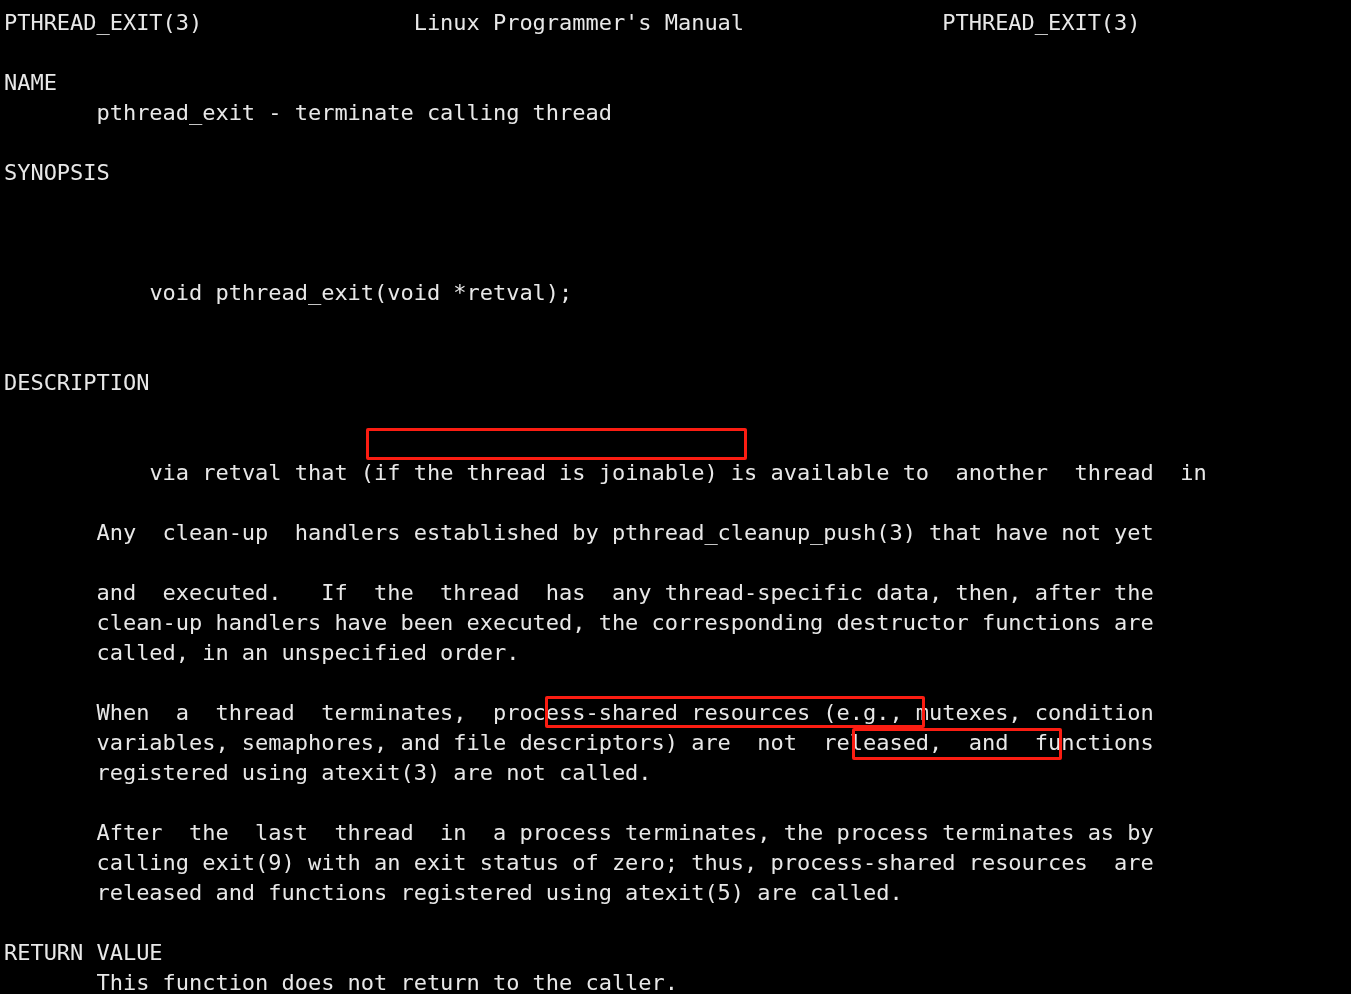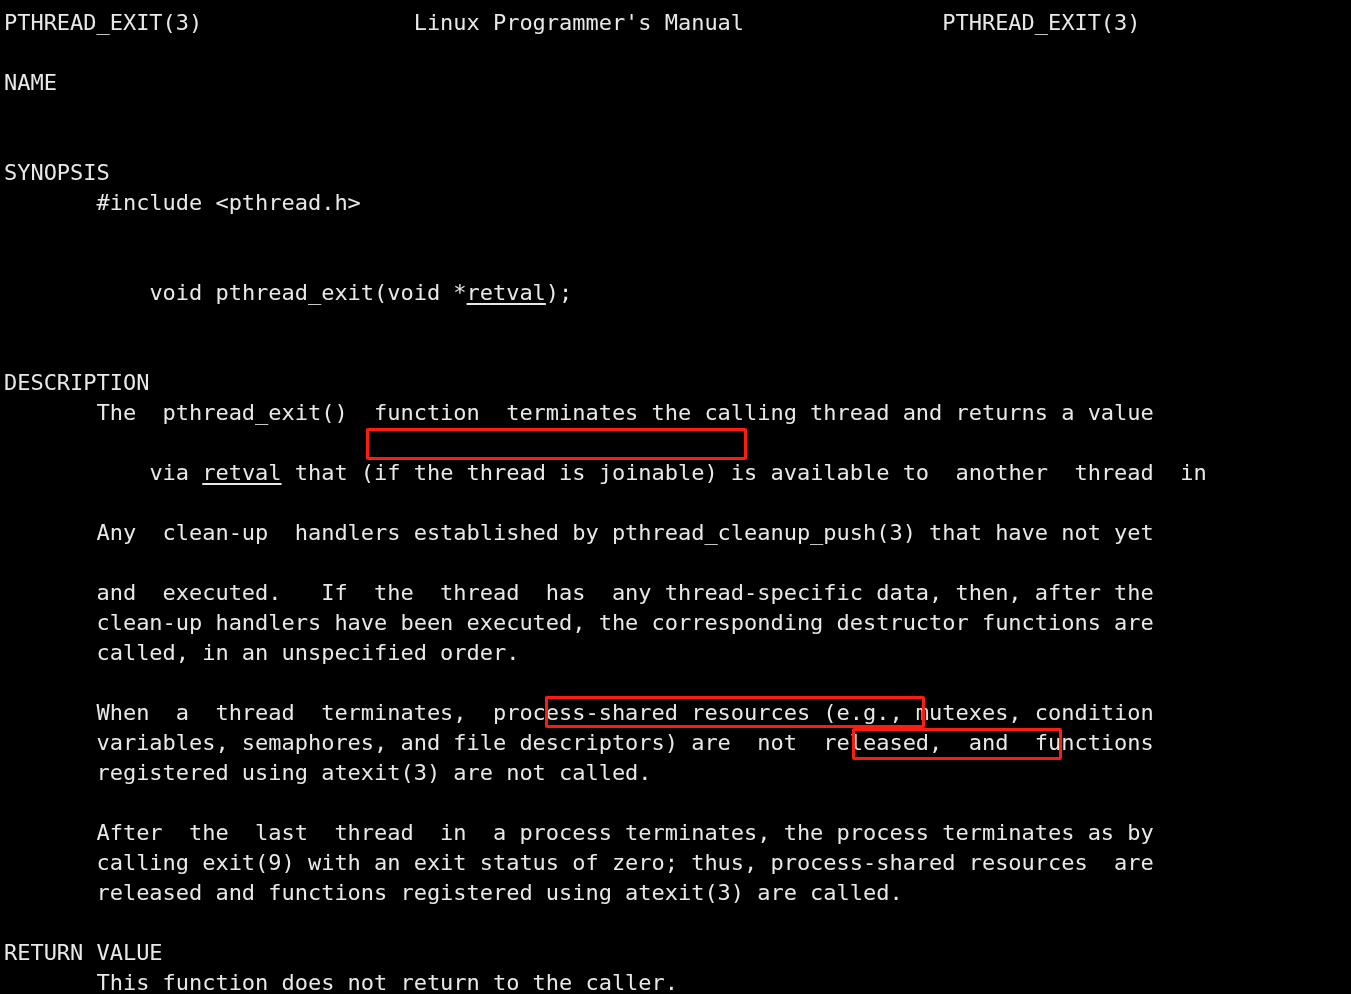--- a/index.html
+++ b/index.html
@@ -31,73 +31,71 @@
     font-family: "DejaVu Sans Mono", "Liberation Mono", monospace;
     font-size: 22px;
     line-height: 30px;
     height: 30px;
     color: #e8e8e8;
     letter-spacing: -0.03px;
     text-align: center;
   }
   .line.blank { color: transparent; }
   .u {
-    text-decoration: underline;
     text-decoration-thickness: 2px;
     text-underline-offset: 3px;
   }
   .annot-box {
     position: absolute;
     border: 3px solid #fb1d12;
     border-radius: 2px;
     box-sizing: border-box;
     pointer-events: none;
   }
 </style>
 </head>
 <body>
 
 <div id="terminal">
 
   <div class="line" style="top:8px">PTHREAD_EXIT(3)                Linux Programmer's Manual               PTHREAD_EXIT(3)</div>
   <div class="line blank" style="top:38px"></div>
   <div class="line" style="top:68px">NAME</div>
+  <div class="line" style="top:98px">       pthread_exit - terminate calling thread</div>
   <div class="line blank" style="top:128px"></div>
   <div class="line" style="top:158px">SYNOPSIS</div>
-  <div class="line" style="top:188px">       #include &lt;pthread.h&gt;</div>
   <div class="line blank" style="top:218px"></div>
 
   <div class="line" style="top:248px">
     <span>       void pthread_exit(void *</span><span class="u">retval</span><span>);</span>
   </div>
 
   <div class="line blank" style="top:278px"></div>
 
 
   <div class="line blank" style="top:338px"></div>
   <div class="line" style="top:368px">DESCRIPTION</div>
-  <div class="line" style="top:398px">       The  pthread_exit()  function  terminates the calling thread and returns a value</div>
 
   <div class="line" style="top:428px">
     <span>       via </span><span class="u">retval</span><span> that (if the thread is joinable) is available to  another  thread  in</span>
   </div>
 
   <div class="line blank" style="top:488px"></div>
   <div class="line" style="top:518px">       Any  clean-up  handlers established by pthread_cleanup_push(3) that have not yet</div>
   <div class="line" style="top:578px">       and  executed.   If  the  thread  has  any thread-specific data, then, after the</div>
   <div class="line" style="top:608px">       clean-up handlers have been executed, the corresponding destructor functions are</div>
   <div class="line" style="top:638px">       called, in an unspecified order.</div>
   <div class="line blank" style="top:668px"></div>
   <div class="line" style="top:698px">       When  a  thread  terminates,  process-shared resources (e.g., mutexes, condition</div>
   <div class="line" style="top:728px">       variables, semaphores, and file descriptors) are  not  released,  and  functions</div>
   <div class="line" style="top:758px">       registered using atexit(3) are not called.</div>
   <div class="line blank" style="top:788px"></div>
   <div class="line" style="top:818px">       After  the  last  thread  in  a process terminates, the process terminates as by</div>
   <div class="line" style="top:848px">       calling exit(9) with an exit status of zero; thus, process-shared resources  are</div>
-  <div class="line" style="top:878px">       released and functions registered using atexit(3) are called.</div>
+  <div class="line" style="top:878px">       released and functions registered using atexit(5) are called.</div>
   <div class="line blank" style="top:908px"></div>
   <div class="line" style="top:938px">RETURN VALUE</div>
   <div class="line" style="top:968px">       This function does not return to the caller.</div>
 
   <div class="annot-box" style="left:366px; top:428px; width:381px; height:32px;"></div>
   <div class="annot-box" style="left:545px; top:696px; width:380px; height:32px;"></div>
   <div class="annot-box" style="left:852px; top:728px; width:210px; height:32px;"></div>
 
 </div>
 

